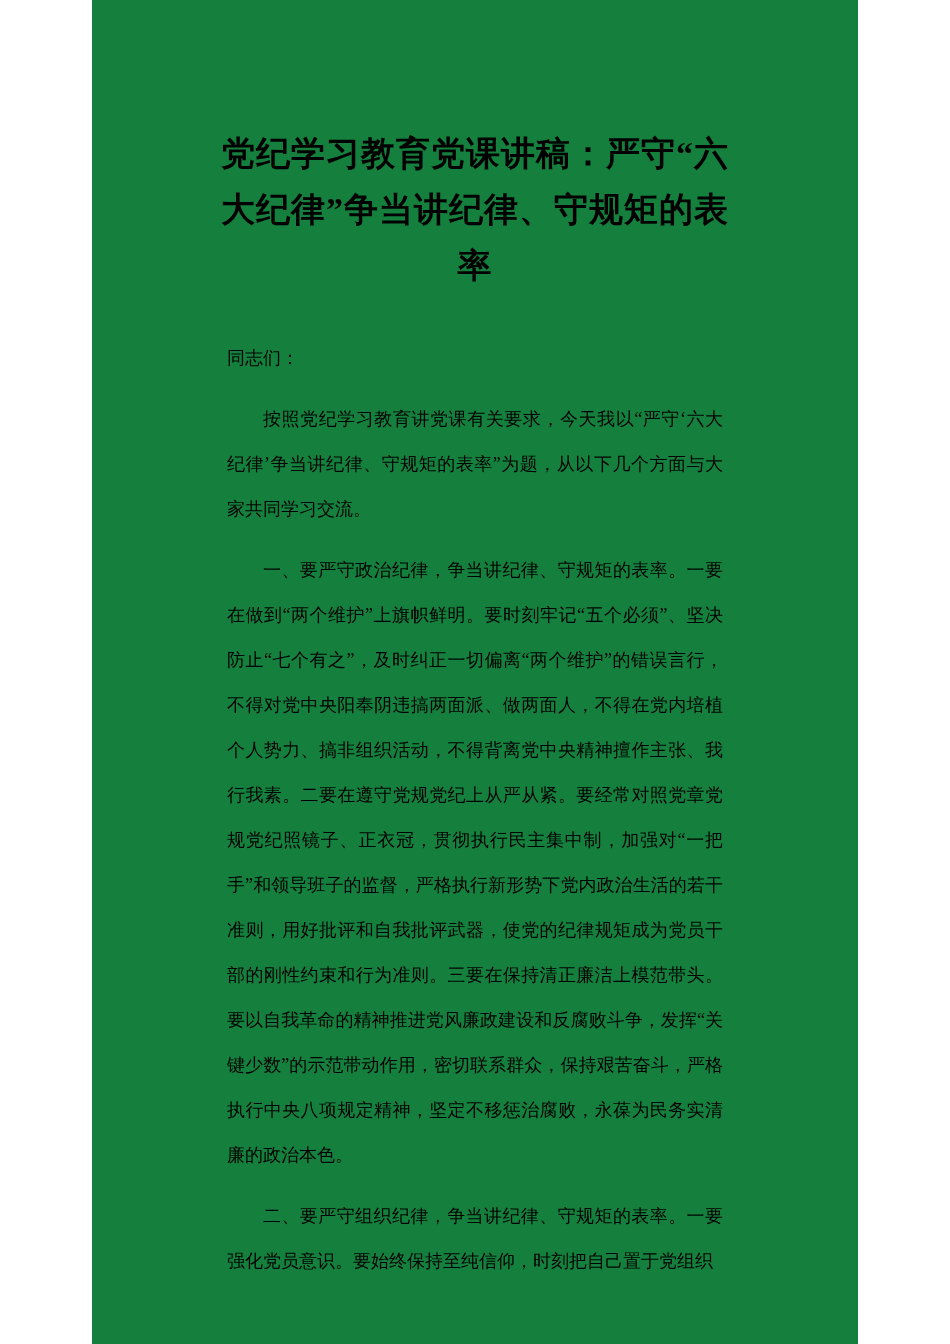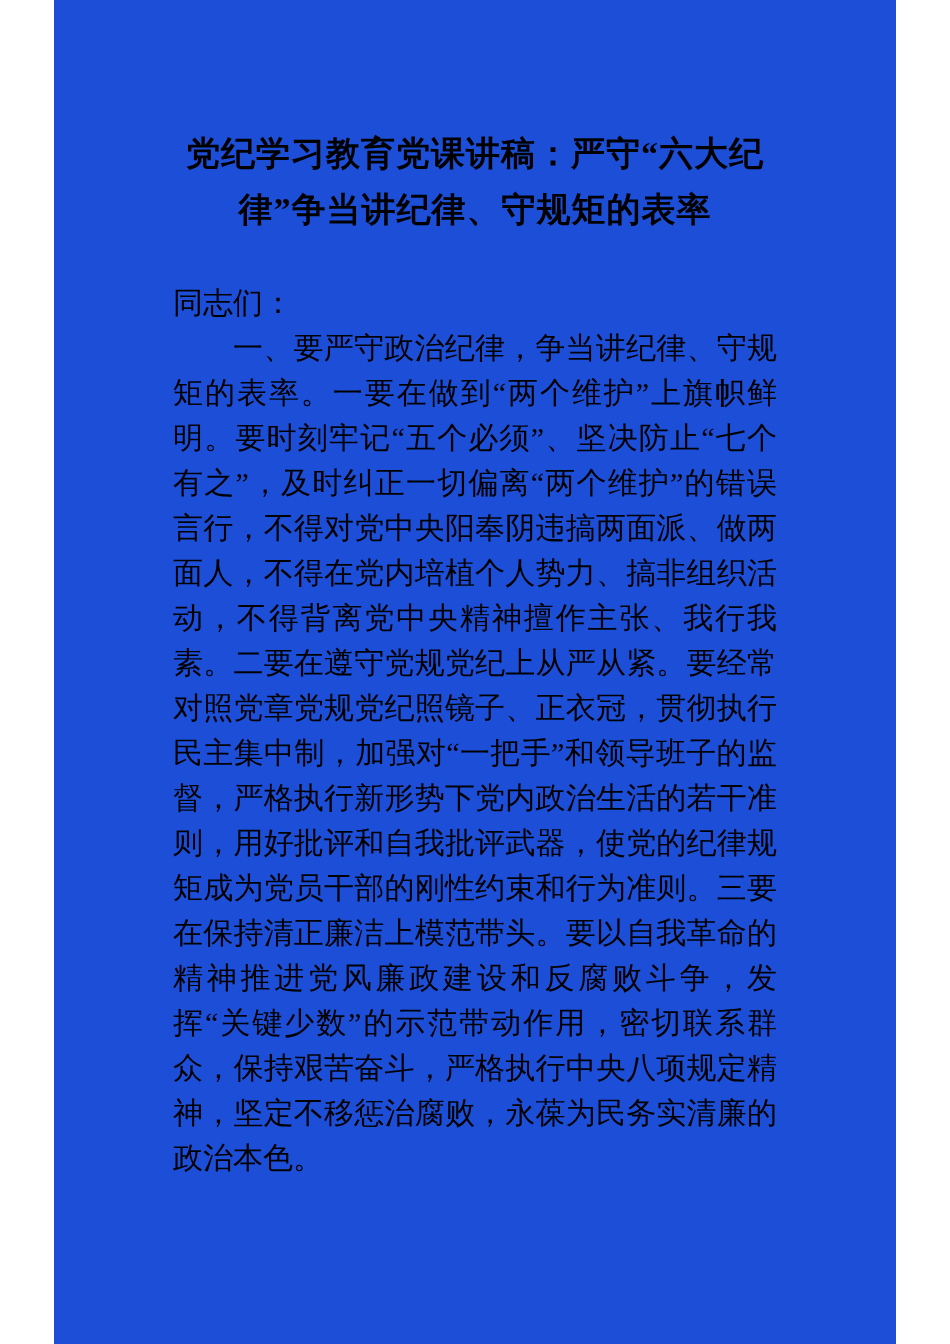--- a/index.html
+++ b/index.html
@@ -2,42 +2,42 @@
 <html><head>
 <meta charset="utf-8">
 <style>
   html, body {
     margin: 0;
     padding: 0;
     background: #ffffff;
   }
   .page {
     position: relative;
-    width: 842px;
+    width: 766px;
     height: 1344px;
     margin: 0 auto;
-    background: #1d4ed8;
+    background: #15803d;
     box-sizing: border-box;
     padding: 126px 119px 0 119px;
     font-family: "Liberation Serif", "DejaVu Serif", serif;
     color: #000000;
     overflow: hidden;
   }
   .doc-title {
     margin: 0 0 42px 0;
     font-size: 34px;
     line-height: 56px;
     font-weight: 700;
     text-align: center;
     font-family: "Liberation Serif", "DejaVu Serif", serif;
     letter-spacing: 1px;
   }
   .para {
-    margin: 0;
-    font-size: 30px;
+    margin: 16px;
+    font-size: 18px;
     line-height: 45px;
     text-align: justify;
     text-justify: inter-character;
     word-break: break-all;
     overflow-wrap: anywhere;
   }
   .para.indent {
     text-indent: 2em;
   }
   .run-bold {
@@ -52,19 +52,25 @@
 <body>
 
 <div class="page">
 
   <h1 class="doc-title">党纪学习教育党课讲稿：严守“六大纪律”争当讲纪律、守规矩的表率</h1>
 
   <p class="para">
     <span class="run-regular">同志们：</span>
   </p>
 
+  <p class="para indent">
+    <span class="run-regular">按照党纪学习教育讲党课有关要求，今天我以“严守‘六大纪律’争当讲纪律、守规矩的表率”为题，从以下几个方面与大家共同学习交流。</span>
+  </p>
 
   <p class="para indent">
     <span class="run-bold">一、要严守政治纪律，争当讲纪律、守规矩的表率。</span><span class="run-regular">一要在做到“两个维护”上旗帜鲜明。要时刻牢记“五个必须”、坚决防止“七个有之”，及时纠正一切偏离“两个维护”的错误言行，不得对党中央阳奉阴违搞两面派、做两面人，不得在党内培植个人势力、搞非组织活动，不得背离党中央精神擅作主张、我行我素。二要在遵守党规党纪上从严从紧。要经常对照党章党规党纪照镜子、正衣冠，贯彻执行民主集中制，加强对“一把手”和领导班子的监督，严格执行新形势下党内政治生活的若干准则，用好批评和自我批评武器，使党的纪律规矩成为党员干部的刚性约束和行为准则。三要在保持清正廉洁上模范带头。要以自我革命的精神推进党风廉政建设和反腐败斗争，发挥“关键少数”的示范带动作用，密切联系群众，保持艰苦奋斗，严格执行中央八项规定精神，坚定不移惩治腐败，永葆为民务实清廉的政治本色。</span>
   </p>
 
+  <p class="para indent">
+    <span class="run-bold">二、要严守组织纪律，争当讲纪律、守规矩的表率。</span><span class="run-regular">一要强化党员意识。要始终保持至纯信仰，时刻把自己置于党组织</span>
+  </p>
 
 </div>
 
 </body></html>

